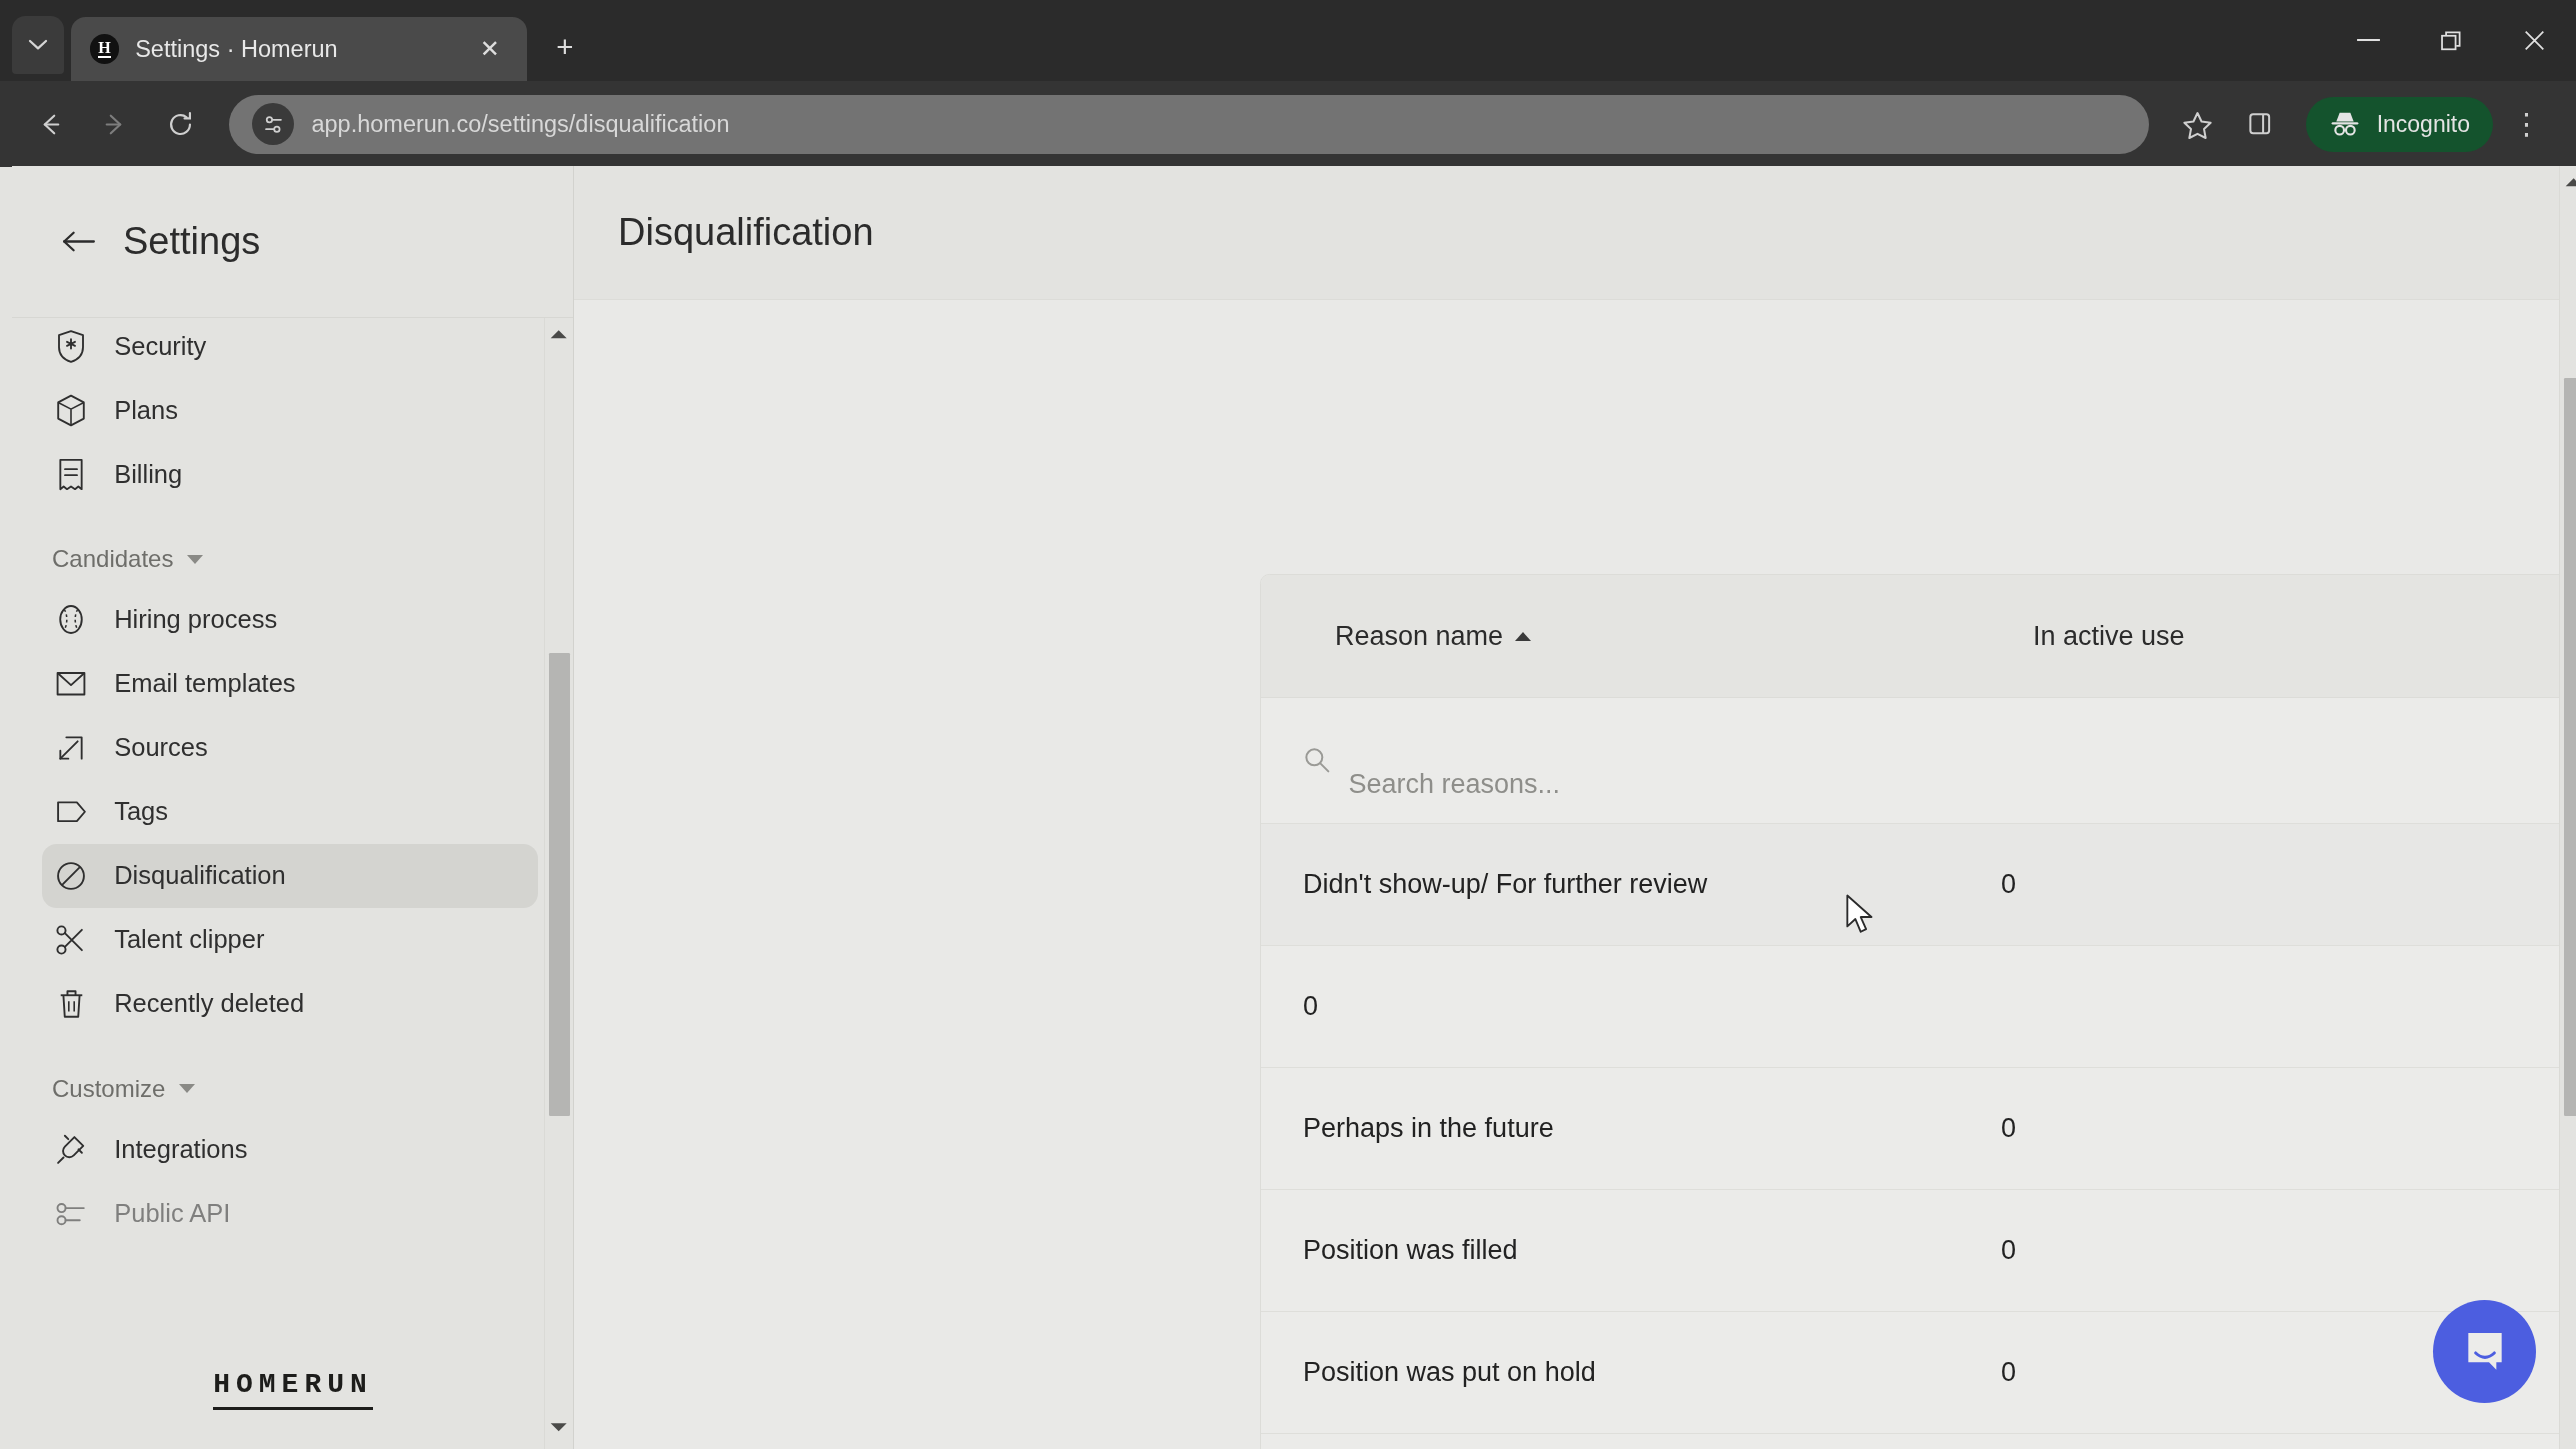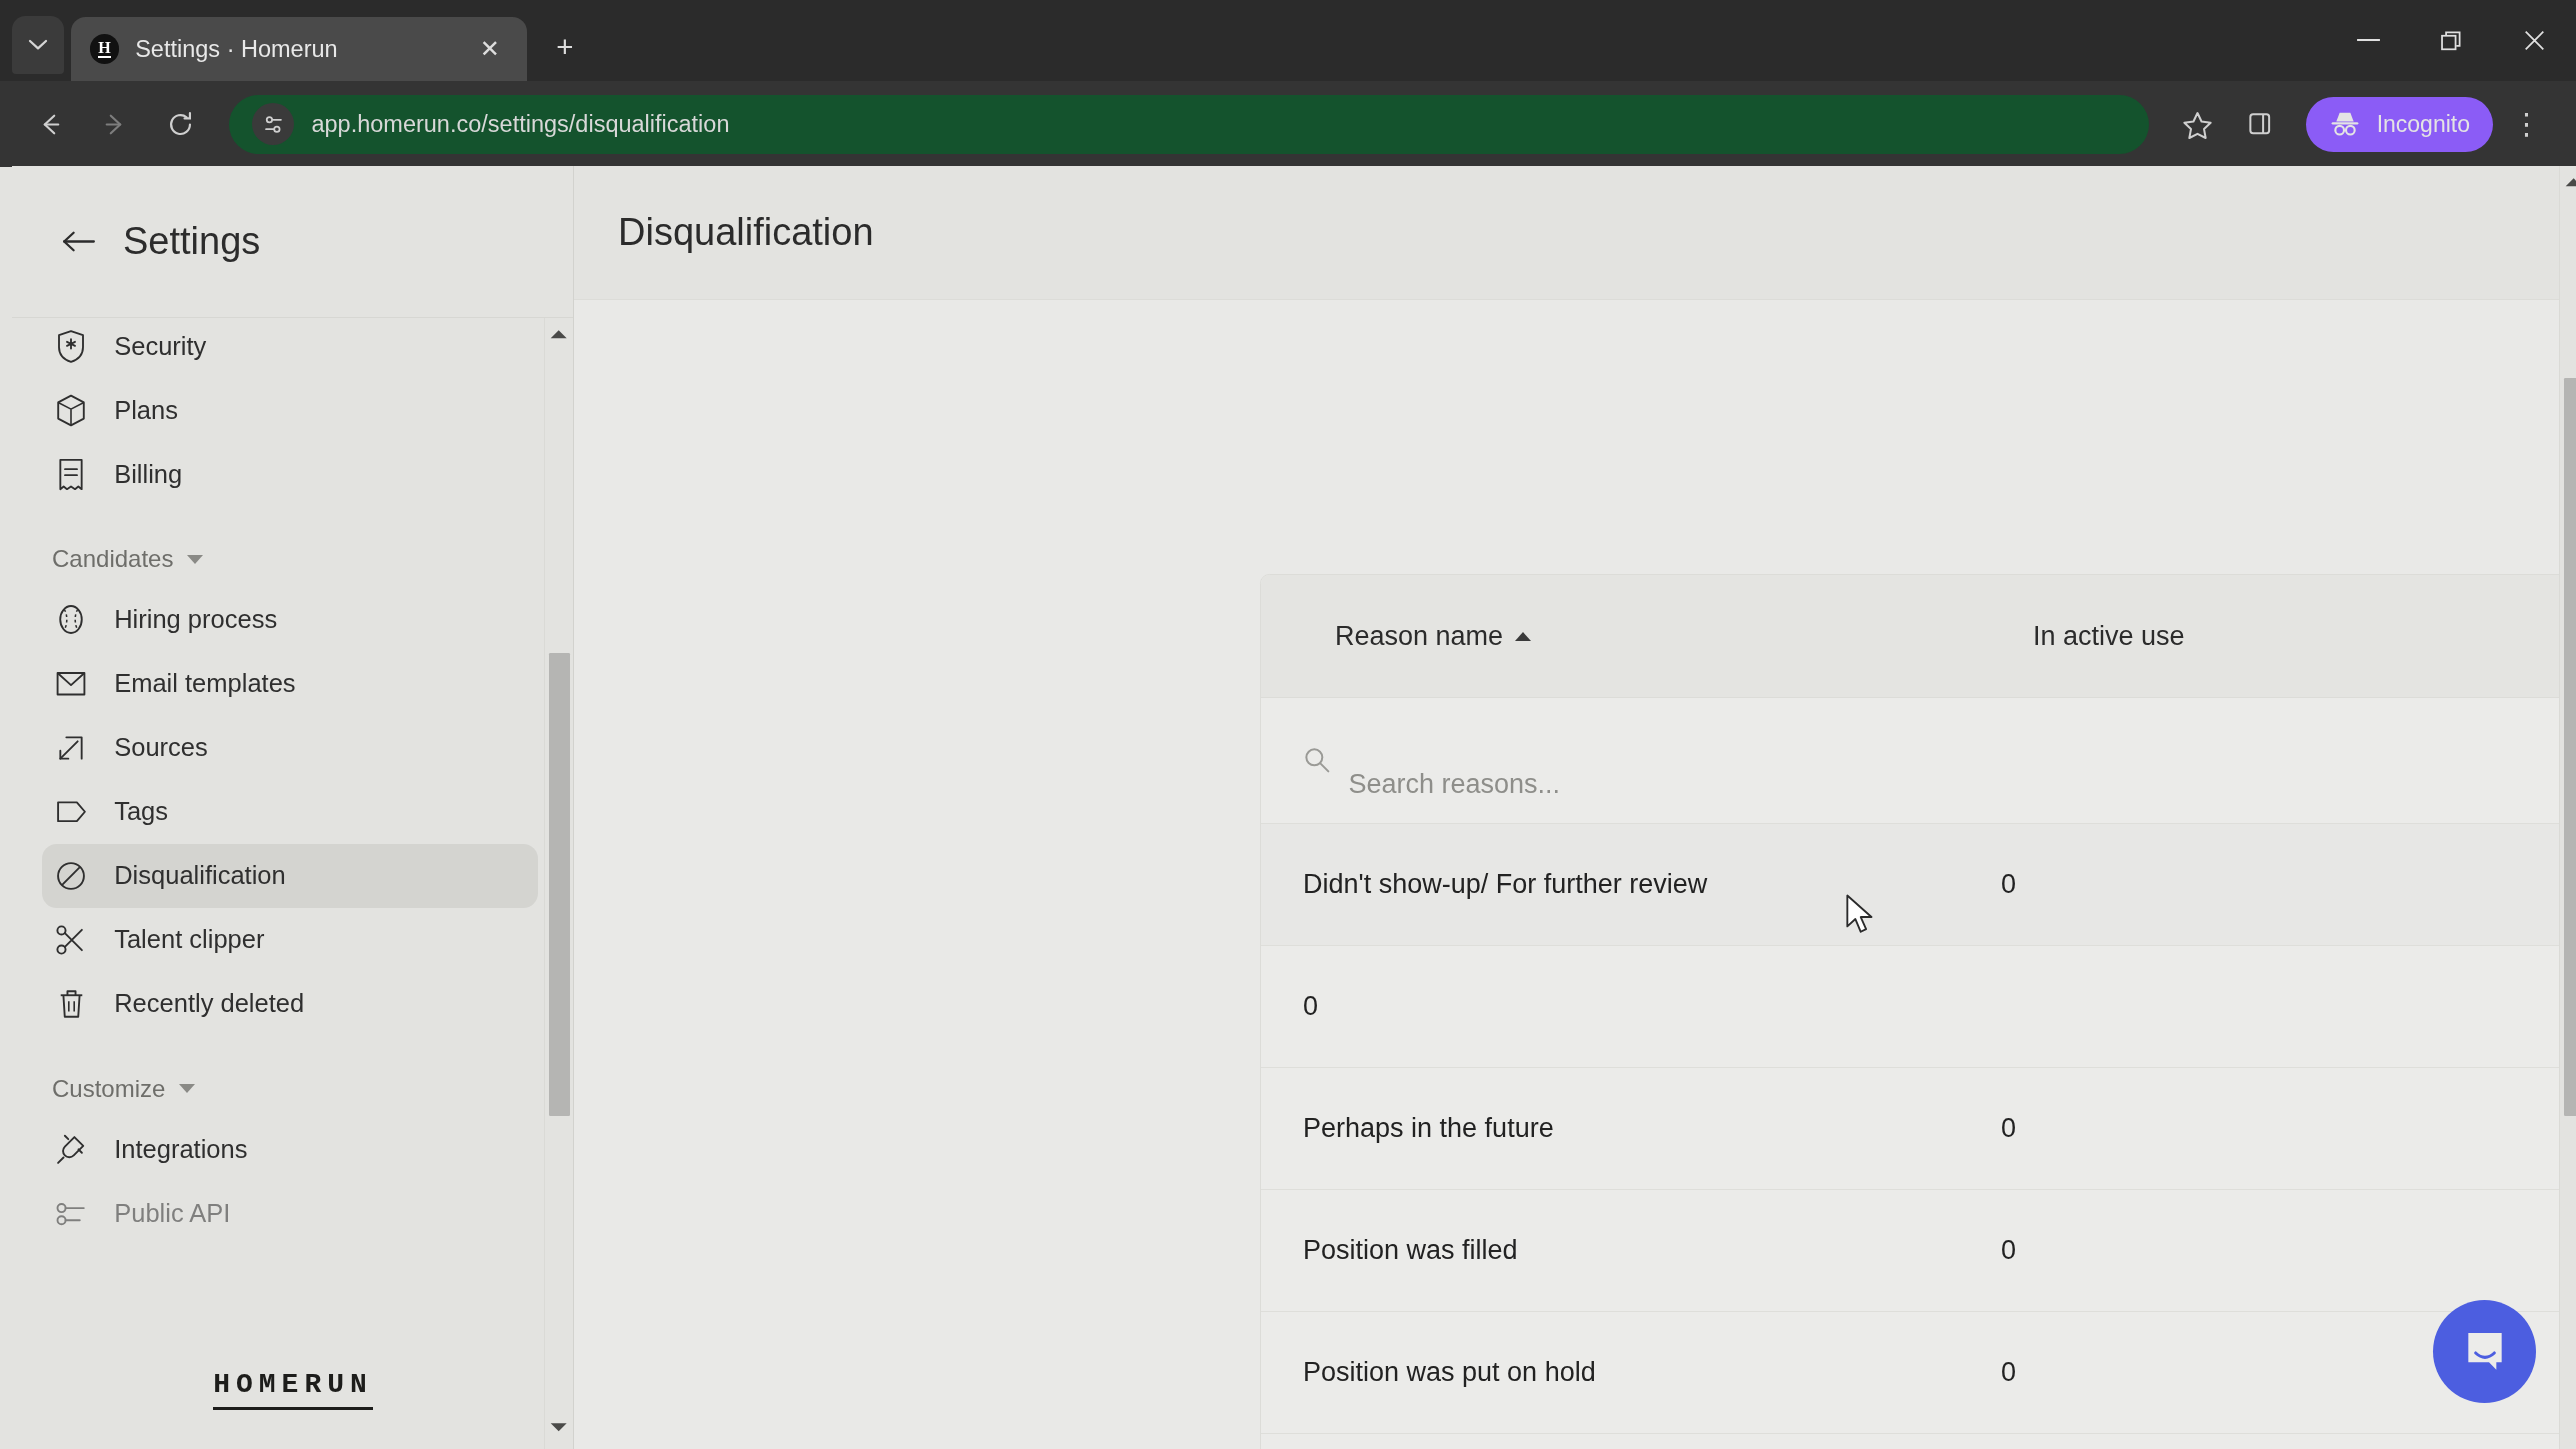--- a/index.html
+++ b/index.html
@@ -63,35 +63,35 @@
     height: 86px; background: #343434;
     display: flex; align-items: center; padding: 0 20px; gap: 6.7px;
   }
   .navbtn {
     width: 59px; height: 59px; border-radius: 50%;
     display: flex; align-items: center; justify-content: center;
     color: #cfcfcf; font-size: 27px; cursor: pointer; flex: none;
   }
   .navbtn.disabled { color: #7d7d7d; }
   .omnibox {
-    flex: 1; height: 59px; background: #14532d; border-radius: 31px;
+    flex: 1; height: 59px; background: #737373; border-radius: 31px;
     display: flex; align-items: center; padding: 0 23px; margin: 0 12px;
     cursor: text; min-width: 0;
   }
   .omni-icon {
     width: 42px; height: 42px; border-radius: 50%; background: #3a3a3a;
     display: flex; align-items: center; justify-content: center; flex: none;
   }
   .omni-url {
     color: #d8d8d8; font-size: 23.5px; margin-left: 17.4px;
     white-space: nowrap; overflow: hidden;
   }
   .tb-right { display: flex; align-items: center; gap: 4px; flex: none; }
   .incognito-pill {
-    height: 55px; background: #8b5cf6; border-radius: 29.5px;
+    height: 55px; background: #14532d; border-radius: 29.5px;
     display: flex; align-items: center; gap: 16px; padding: 0 23px;
     margin-left: 12px; cursor: pointer;
   }
   .incognito-pill .lbl { color: #e4e4e4; font-size: 23px; }
 
   
   .app {
     position: absolute; top: 166px; left: 12px;
     width: 2576px; height: 1283px; background: #a21caf; display: flex;
   }

